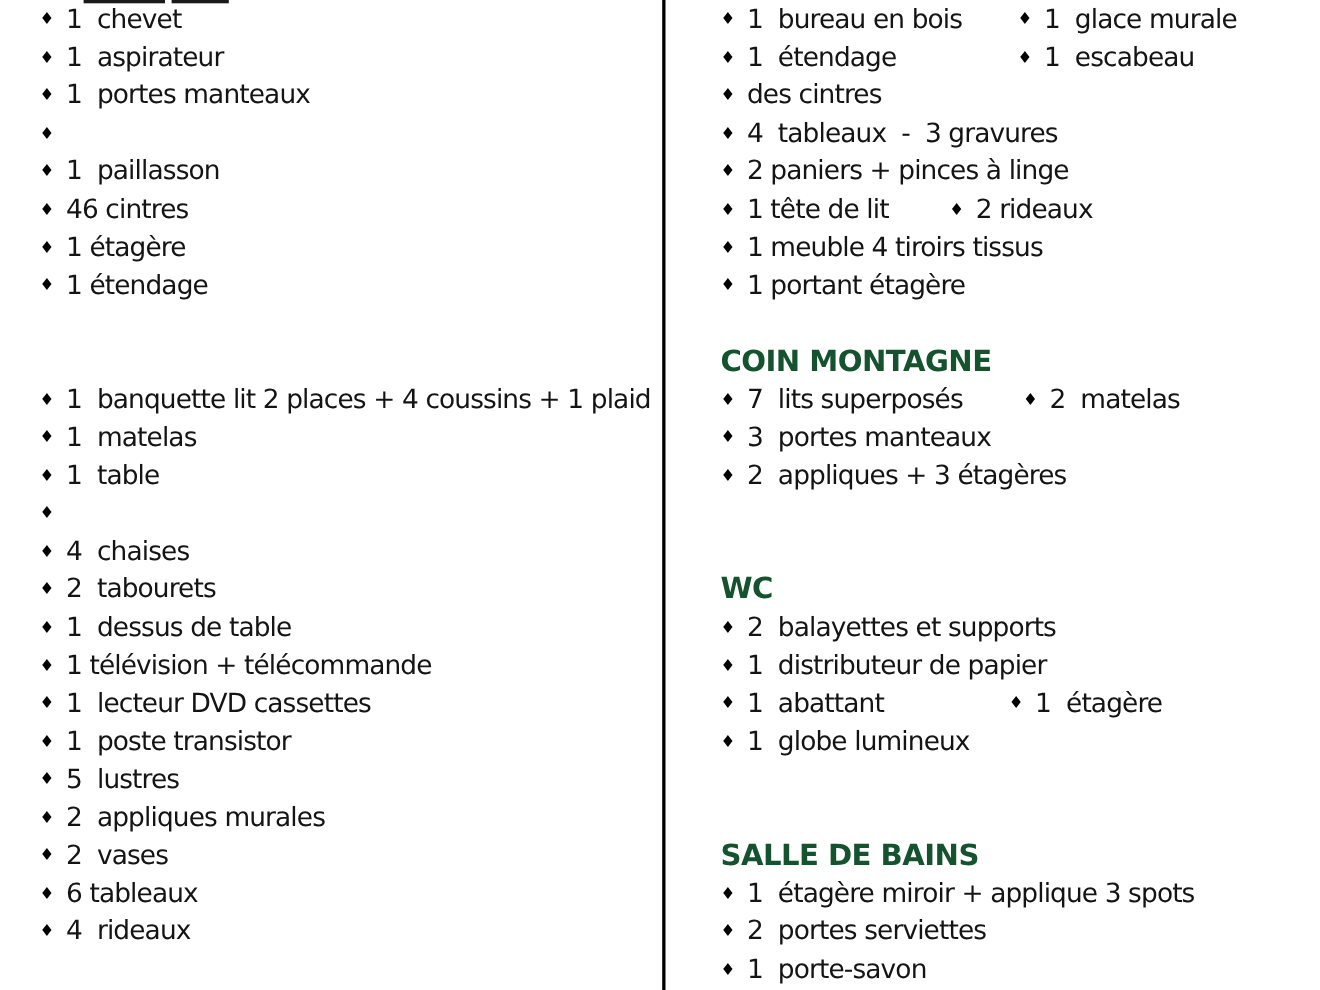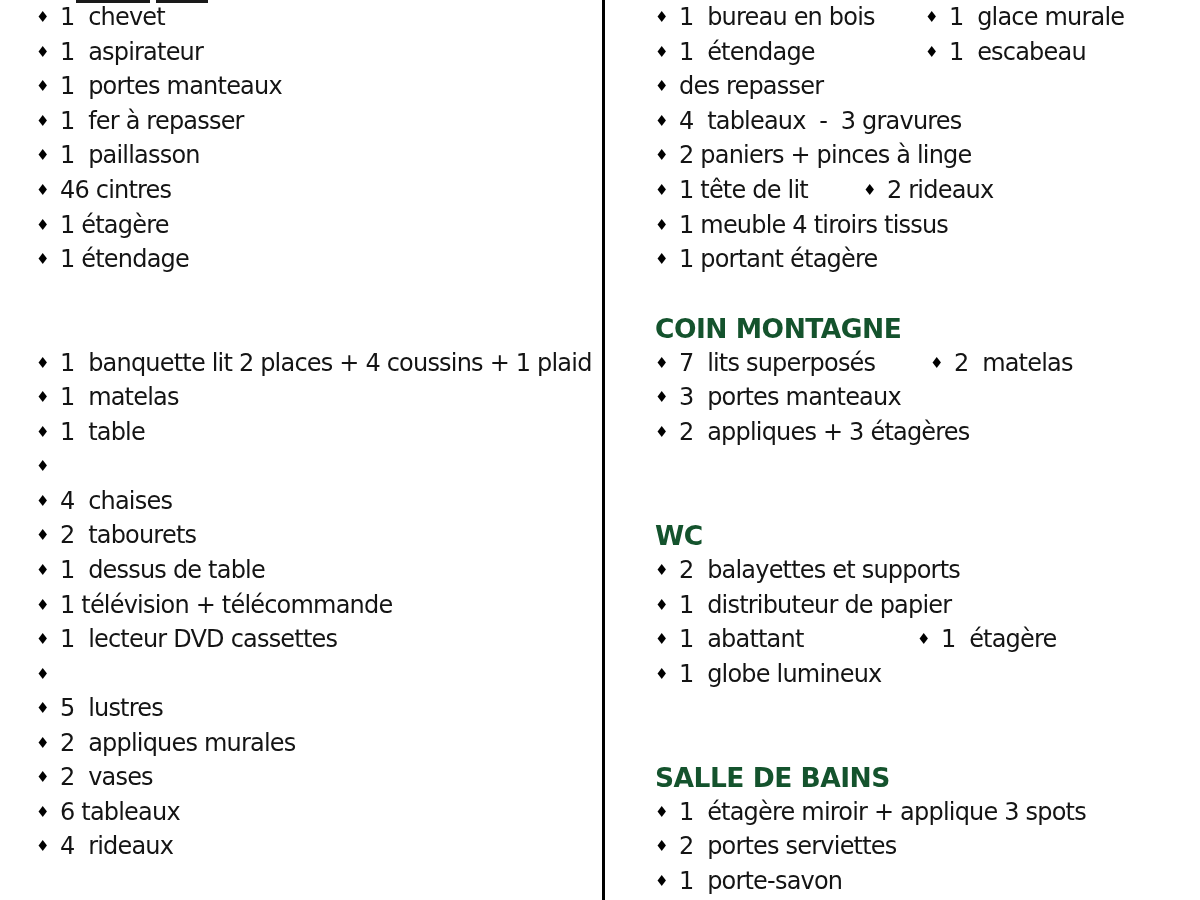--- a/index.html
+++ b/index.html
@@ -69,47 +69,47 @@
 <body>
 
 <div class="page">
   <div class="artifact a1"></div>
   <div class="artifact a2"></div>
   <div class="divider"></div>
   <div class="col col-left">
       <div class="row"><span class="cell"><span class="bullet">♦</span><span>1  chevet</span></span></div>
       <div class="row"><span class="cell"><span class="bullet">♦</span><span>1  aspirateur</span></span></div>
       <div class="row"><span class="cell"><span class="bullet">♦</span><span>1  portes manteaux</span></span></div>
-      <div class="row"><span class="cell"><span class="bullet">♦</span><span>1  fer à repasser</span></span></div>
+      <div class="row"><span class="cell"><span class="bullet">♦</span></span></div>
       <div class="row"><span class="cell"><span class="bullet">♦</span><span>1  paillasson</span></span></div>
       <div class="row"><span class="cell"><span class="bullet">♦</span><span>46 cintres</span></span></div>
       <div class="row"><span class="cell"><span class="bullet">♦</span><span>1 étagère</span></span></div>
       <div class="row"><span class="cell"><span class="bullet">♦</span><span>1 étendage</span></span></div>
       <div class="row"></div>
       <div class="row"></div>
       <div class="row"><span class="cell"><span class="bullet">♦</span><span>1  banquette lit 2 places + 4 coussins + 1 plaid</span></span></div>
       <div class="row"><span class="cell"><span class="bullet">♦</span><span>1  matelas</span></span></div>
       <div class="row"><span class="cell"><span class="bullet">♦</span><span>1  table</span></span></div>
       <div class="row"><span class="cell"><span class="bullet">♦</span></span></div>
       <div class="row"><span class="cell"><span class="bullet">♦</span><span>4  chaises</span></span></div>
       <div class="row"><span class="cell"><span class="bullet">♦</span><span>2  tabourets</span></span></div>
       <div class="row"><span class="cell"><span class="bullet">♦</span><span>1  dessus de table</span></span></div>
       <div class="row"><span class="cell"><span class="bullet">♦</span><span>1 télévision + télécommande</span></span></div>
       <div class="row"><span class="cell"><span class="bullet">♦</span><span>1  lecteur DVD cassettes</span></span></div>
-      <div class="row"><span class="cell"><span class="bullet">♦</span></span></div>
+      <div class="row"><span class="cell"><span class="bullet">♦</span><span>1  poste transistor</span></span></div>
       <div class="row"><span class="cell"><span class="bullet">♦</span><span>5  lustres</span></span></div>
       <div class="row"><span class="cell"><span class="bullet">♦</span><span>2  appliques murales</span></span></div>
       <div class="row"><span class="cell"><span class="bullet">♦</span><span>2  vases</span></span></div>
       <div class="row"><span class="cell"><span class="bullet">♦</span><span>6 tableaux</span></span></div>
       <div class="row"><span class="cell"><span class="bullet">♦</span><span>4  rideaux</span></span></div>
     </div>
   <div class="col col-right">
       <div class="row"><span class="cell" style="min-width: 270px;"><span class="bullet">♦</span><span>1  bureau en bois</span></span><span class="cell"><span class="bullet">♦</span><span>1  glace murale</span></span></div>
       <div class="row"><span class="cell" style="min-width: 270px;"><span class="bullet">♦</span><span>1  étendage</span></span><span class="cell"><span class="bullet">♦</span><span>1  escabeau</span></span></div>
-      <div class="row"><span class="cell"><span class="bullet">♦</span><span>des repasser</span></span></div>
+      <div class="row"><span class="cell"><span class="bullet">♦</span><span>des cintres</span></span></div>
       <div class="row"><span class="cell"><span class="bullet">♦</span><span>4  tableaux  -  3 gravures</span></span></div>
       <div class="row"><span class="cell"><span class="bullet">♦</span><span>2 paniers + pinces à linge</span></span></div>
       <div class="row"><span class="cell" style="min-width: 208px;"><span class="bullet">♦</span><span>1 tête de lit</span></span><span class="cell"><span class="bullet">♦</span><span>2 rideaux</span></span></div>
       <div class="row"><span class="cell"><span class="bullet">♦</span><span>1 meuble 4 tiroirs tissus</span></span></div>
       <div class="row"><span class="cell"><span class="bullet">♦</span><span>1 portant étagère</span></span></div>
       <div class="row"></div>
       <div class="row"><span class="heading">COIN MONTAGNE</span></div>
       <div class="row"><span class="cell" style="min-width: 275px;"><span class="bullet">♦</span><span>7  lits superposés</span></span><span class="cell"><span class="bullet">♦</span><span>2  matelas</span></span></div>
       <div class="row"><span class="cell"><span class="bullet">♦</span><span>3  portes manteaux</span></span></div>
       <div class="row"><span class="cell"><span class="bullet">♦</span><span>2  appliques + 3 étagères</span></span></div>

